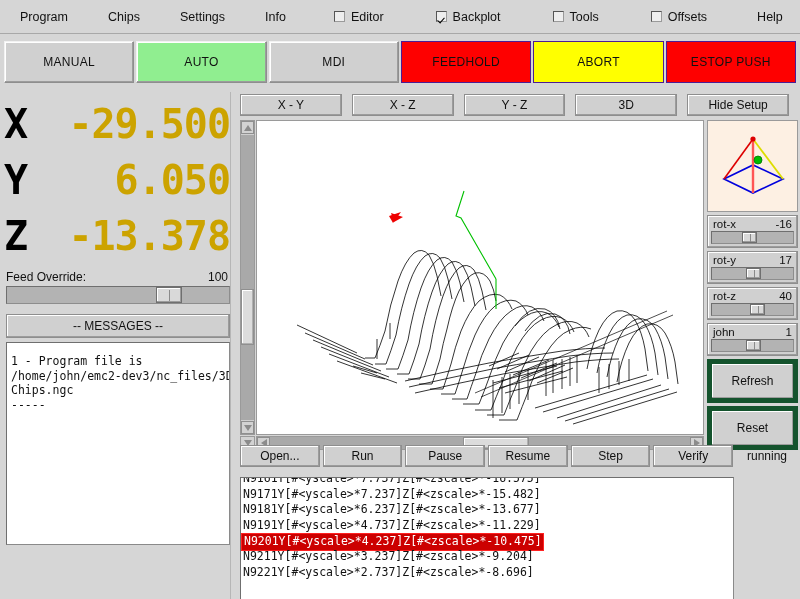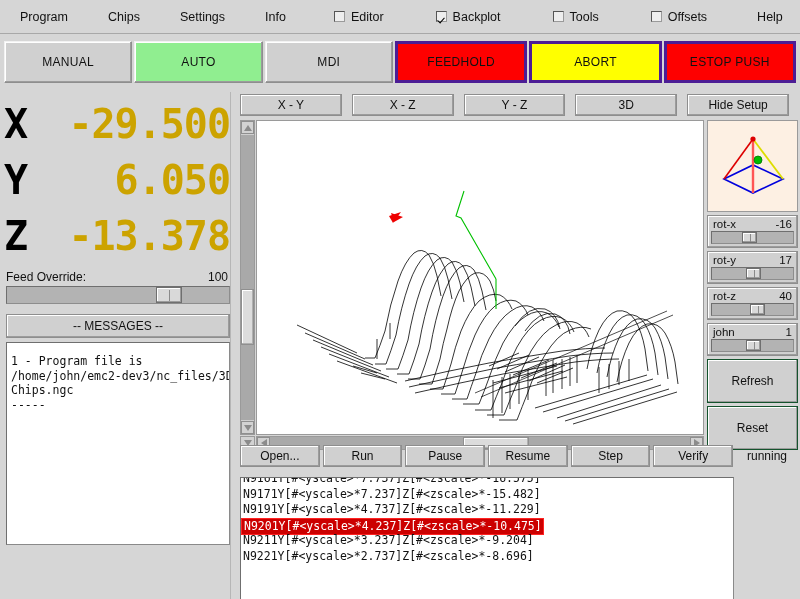--- a/index.html
+++ b/index.html
@@ -45,21 +45,21 @@
     font-size:12px;color:#111;letter-spacing:.3px;
     background:#d0d0d0;
     border:1px solid #8e8e8e;
     border-top-color:#f2f2f2;border-left-color:#f2f2f2;
     box-shadow:inset -1px -1px 0 #9c9c9c, inset 1px 1px 0 #ffffff;
     cursor:default;box-sizing:border-box;
   }
   .modebtn.green{background:#90ee90;}
   .modebtn.red{background:#fe0000;}
   .modebtn.yellow{background:#ffff00;}
-  .modebtn.flat{border:3px solid #4c1d95;box-shadow:none;}
+  .modebtn.flat{border:1px solid #4c1d95;box-shadow:none;}
 
   
   .leftcol{
     position:absolute;left:0;top:92px;width:236px;height:507px;
     background:#d6d6d6;
   }
   .dro{padding:4px 6px 0 4px;}
   .dro-line{
     display:flex;align-items:center;height:56px;
     font-family:"DejaVu Sans Mono","Liberation Mono",monospace;
@@ -202,21 +202,21 @@
     position:absolute;top:0;height:11px;width:15px;
     background:#d9d9d9;border:1px solid #6f6f6f;box-sizing:border-box;
     box-shadow:inset -1px -1px 0 #9c9c9c, inset 1px 1px 0 #ffffff;
   }
   .minislider .mthumb::after{
     content:"";position:absolute;left:50%;top:1px;width:1px;height:8px;background:#8a8a8a;
   }
   .setupbtn{
     flex:1 1 0;min-height:32px;
     display:flex;align-items:center;justify-content:center;
-    background:#d0d0d0;border:1px solid #14532d;
+    background:#d0d0d0;border:5px solid #14532d;
     box-shadow:inset -1px -1px 0 #9c9c9c, inset 1px 1px 0 #ffffff;
     font-size:12px;color:#111;cursor:default;box-sizing:border-box;
   }
 
   
   .ctlrow{
     position:absolute;left:2px;top:352px;width:558px;height:24px;
     display:flex;align-items:center;
   }
   .ctlbtn{
@@ -519,20 +519,21 @@
       <div class="ctlbtn">Pause</div>
       <div class="ctlbtn">Resume</div>
       <div class="ctlbtn">Step</div>
       <div class="ctlbtn">Verify</div>
       <div class="runstate">running</div>
     </div>
 
     <div class="gcodebox">
       <div class="gline first">N9161Y[#&lt;yscale&gt;*7.737]Z[#&lt;zscale&gt;*-16.575]</div>
       <div class="gline">N9171Y[#&lt;yscale&gt;*7.237]Z[#&lt;zscale&gt;*-15.482]</div>
+      <div class="gline">N9181Y[#&lt;yscale&gt;*6.237]Z[#&lt;zscale&gt;*-13.677]</div>
       <div class="gline">N9191Y[#&lt;yscale&gt;*4.737]Z[#&lt;zscale&gt;*-11.229]</div>
       <div class="gline-wrap"><span class="gline active">N9201Y[#&lt;yscale&gt;*4.237]Z[#&lt;zscale&gt;*-10.475]</span></div>
       <div class="gline">N9211Y[#&lt;yscale&gt;*3.237]Z[#&lt;zscale&gt;*-9.204]</div>
       <div class="gline">N9221Y[#&lt;yscale&gt;*2.737]Z[#&lt;zscale&gt;*-8.696]</div>
     </div>
     <div class="gcode-rightfill"></div>
   </div>
 </div>
 
 </body></html>

